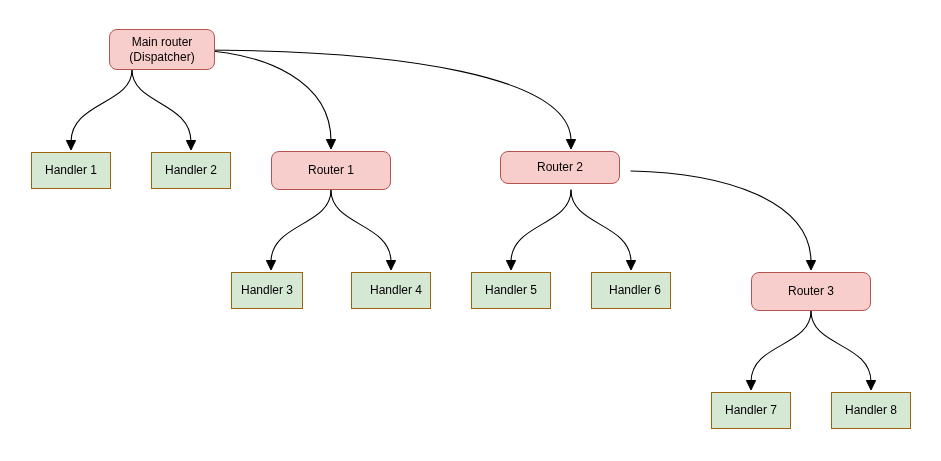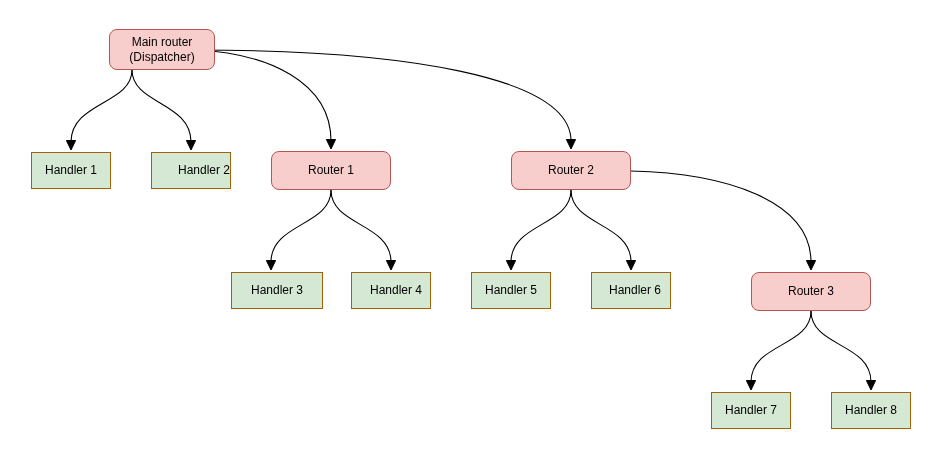--- a/index.html
+++ b/index.html
@@ -113,24 +113,24 @@
       <g>
         <path class="edge-path" d="M 811 311 C 811 347 871 343 871 382" stroke="#000000"></path>
         <path d="M 871 390 L 866.4 380.5 L 875.6 380.5 Z" class="edge-arrow" fill="#000000" stroke="#000000"></path>
       </g>
     </svg>
 
   <div id="node-layer">
       <div class="node router" style="left: 69px; top: 29px; width: 106px; height: 41px; margin-left: 40px;"><span>Main router
 (Dispatcher)</span></div>
       <div class="node handler" style="left: 31px; top: 152px; width: 80px; height: 37px;"><span>Handler 1</span></div>
-      <div class="node handler" style="left: 151px; top: 152px; width: 80px; height: 37px; justify-content: flex-end;"><span>Handler 2</span></div>
+      <div class="node handler" style="left: 151px; top: 152px; width: 80px; height: 37px;"><span>Handler 2</span></div>
       <div class="node router" style="left: 271px; top: 151px; width: 120px; height: 39px; align-items: center;"><span>Router 1</span></div>
-      <div class="node router" style="left: 511px; top: 151px; width: 120px; height: 39px;"><span>Router 2</span></div>
-      <div class="node handler" style="left: 231px; top: 272px; width: 92px; height: 37px;"><span>Handler 3</span></div>
+      <div class="node router" style="left: 500px; top: 151px; width: 120px; height: 33px;"><span>Router 2</span></div>
+      <div class="node handler" style="left: 231px; top: 272px; width: 72px; height: 37px;"><span>Handler 3</span></div>
       <div class="node handler" style="left: 351px; top: 272px; width: 80px; height: 37px; padding-left: 10px;"><span>Handler 4</span></div>
       <div class="node handler" style="left: 471px; top: 272px; width: 80px; height: 37px;"><span>Handler 5</span></div>
       <div class="node handler" style="left: 591px; top: 272px; width: 80px; height: 37px; padding-left: 8px;"><span>Handler 6</span></div>
       <div class="node router" style="left: 751px; top: 272px; width: 120px; height: 39px;"><span>Router 3</span></div>
       <div class="node handler" style="left: 711px; top: 392px; width: 80px; height: 37px;"><span>Handler 7</span></div>
       <div class="node handler" style="left: 831px; top: 392px; width: 80px; height: 37px;"><span>Handler 8</span></div>
     </div>
 
 </div>
 

